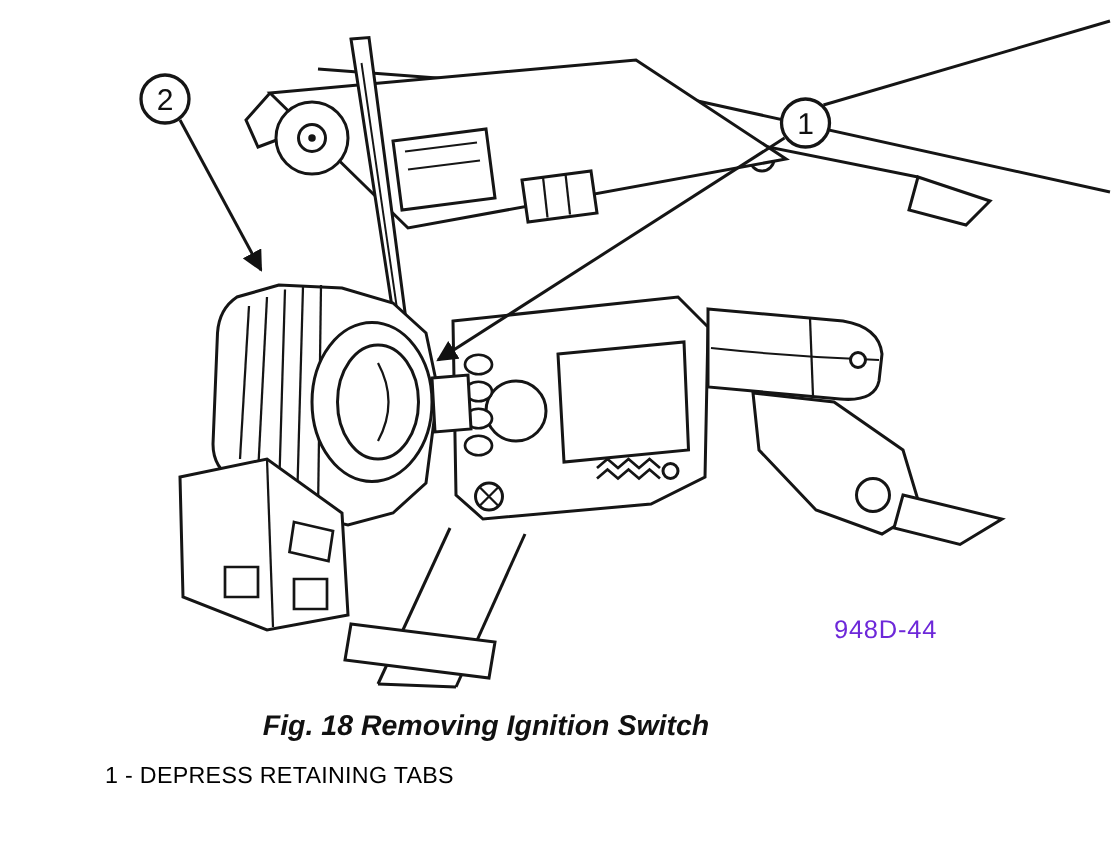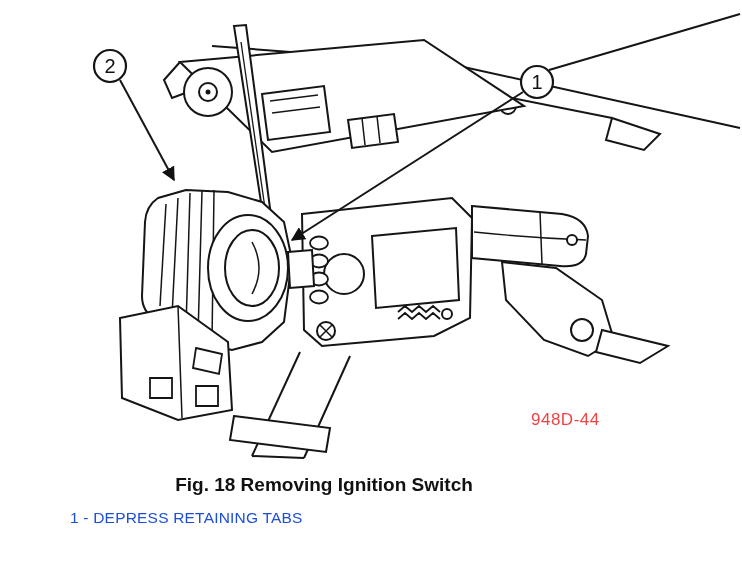--- a/index.html
+++ b/index.html
@@ -16,43 +16,44 @@
     color: #111111;
     overflow: hidden;
   }
   .drawing {
     position: absolute;
     top: 0;
     left: 0;
   }
   .figure-code {
     position: absolute;
-    left: 531px;
+    left: 556px;
     top: 410px;
     font-size: 17px;
     letter-spacing: 0.5px;
-    color: #ef4444;
+    color: #6d28d9;
   }
   .caption {
     position: absolute;
     top: 474px;
     left: 0;
     width: 648px;
     text-align: center;
     font-size: 19px;
     font-weight: bold;
+    font-style: italic;
     color: #111111;
   }
   .legend {
     position: absolute;
     top: 506px;
     left: 70px;
     font-size: 15.5px;
     line-height: 24px;
-    color: #1d4ed8;
+    color: #000000;
     letter-spacing: 0.2px;
   }
   svg text.callout-num {
     font-family: "Liberation Sans", sans-serif;
     font-size: 20px;
     fill: #111111;
   }
 </style>
 </head>
 <body>

